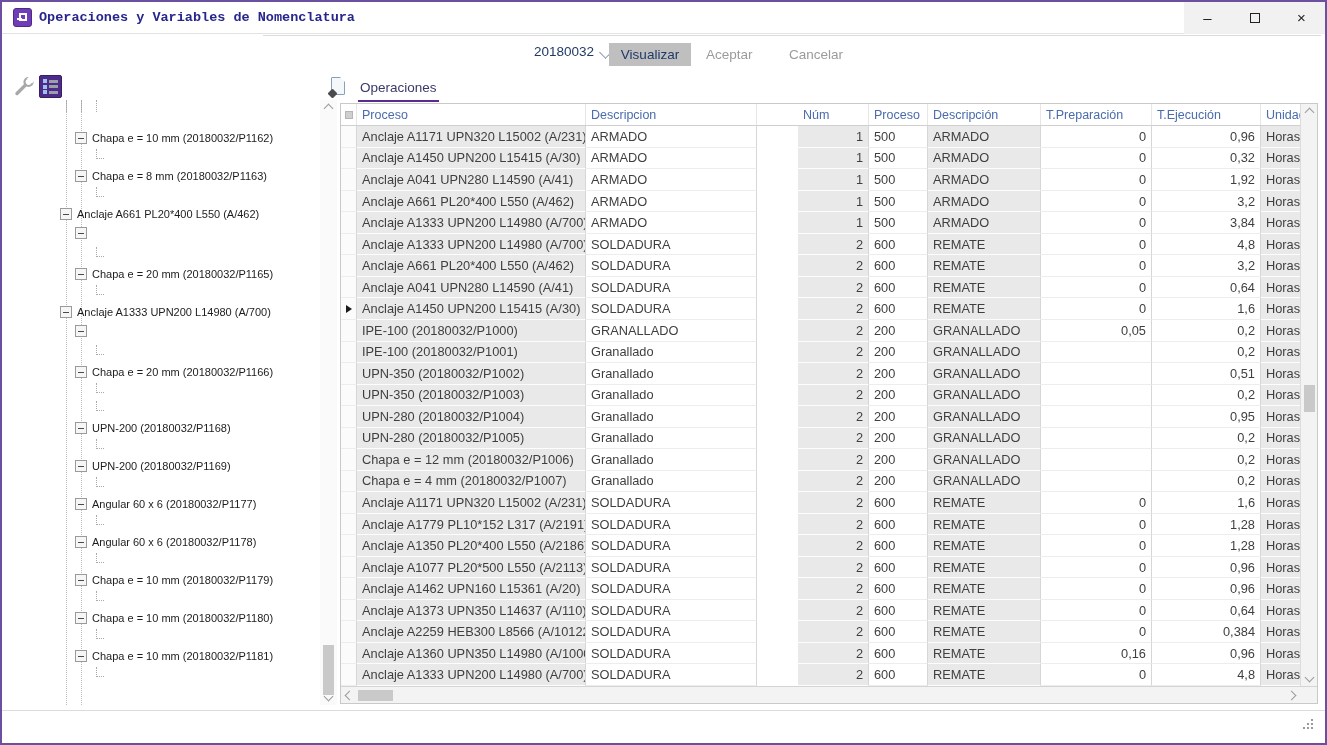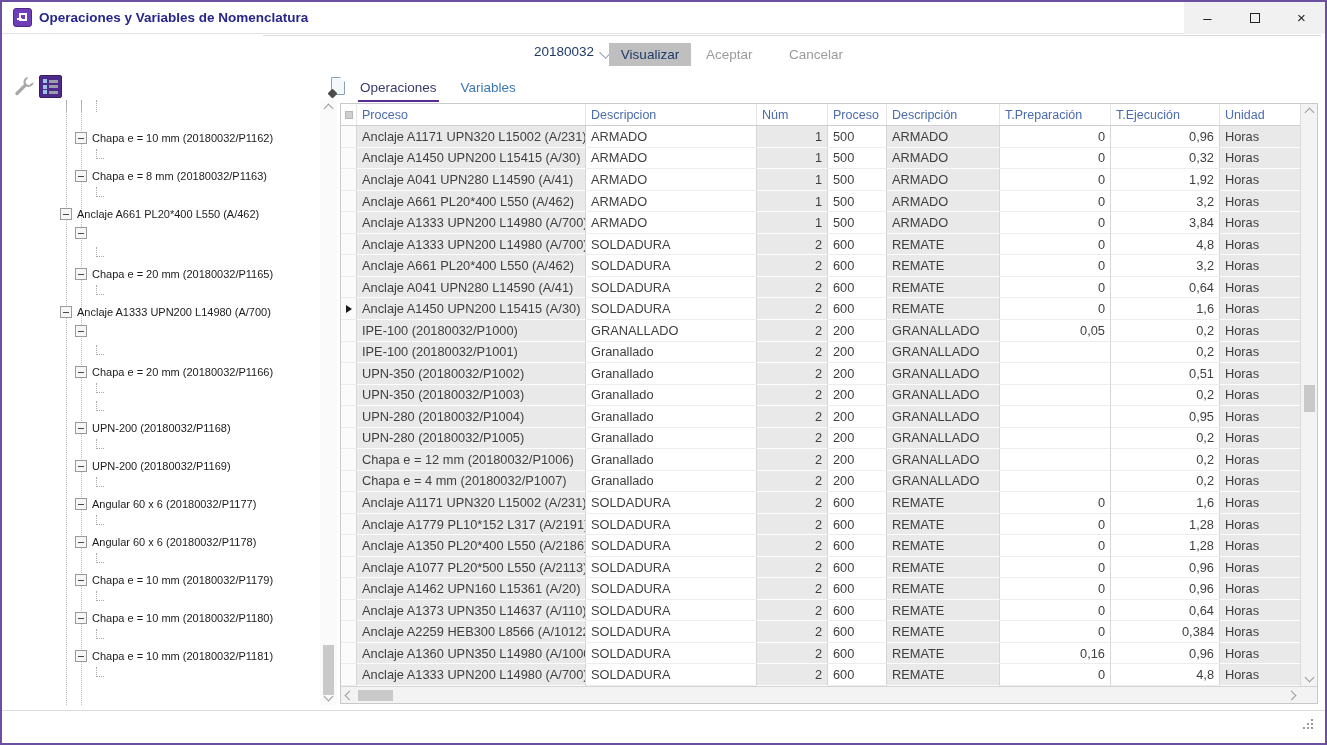--- a/index.html
+++ b/index.html
@@ -7,21 +7,21 @@
   .window{
     position:relative;width:1327px;height:745px;background:#fff;
     border:2px solid #6b4fa1;overflow:hidden;
     font-family:"Liberation Sans",sans-serif;color:#333;
   }
   
   .titlebar{position:absolute;left:0;top:0;right:0;height:32px;display:flex;align-items:center;border-bottom:1px solid #e3e3e3;background:#fff;}
   .title-icon{width:19px;height:19px;margin-left:11px;background:#6f3db8;border:1px solid #4d2a85;border-radius:3px;position:relative;flex:0 0 auto;}
   .title-icon .inner{position:absolute;left:5px;top:4px;width:8px;height:8px;border:2px solid #fff;background:#6f3db8;}
   .title-icon .inner2{position:absolute;left:3px;top:9px;width:5px;height:2px;background:#fff;}
-  .title-text{margin-left:7px;font-size:13.5px;font-weight:bold;color:#26268c;}
+  .title-text{margin-left:7px;font-size:13.5px;font-weight:bold;color:#26268c;font-family:Liberation Mono, monospace;}
   .win-controls{margin-left:auto;height:32px;display:flex;background:#f1f1f1;}
   .ctrl-btn{width:47px;height:32px;display:flex;align-items:center;justify-content:center;font-size:15px;color:#222;cursor:default;}
   .ctrl-btn .sq{width:10px;height:10px;border:1.4px solid #222;display:inline-block;}
   
   .toolbar{position:absolute;left:0;top:33px;right:0;height:35px;background:#fff;}
   .tb-line{position:absolute;top:33px;left:261px;right:4px;height:1px;background:#dbdbdb;}
   .project-select{position:absolute;left:500px;top:6px;width:92px;text-align:right;font-size:13.5px;color:#1f3a68;line-height:22px;}
   .dd-chev{position:absolute;left:599px;top:13px;width:9px;height:9px;border-right:1.6px solid #8a97ad;border-bottom:1.6px solid #8a97ad;transform:rotate(45deg);}
   .btn-visualizar{position:absolute;left:607px;top:8px;width:82px;height:23px;background:#bfbfbf;color:#1f3a68;font-size:13.5px;text-align:center;line-height:23px;}
   .btn-aceptar{position:absolute;left:704px;top:8px;font-size:13.5px;color:#9b9b9b;line-height:23px;}
@@ -53,39 +53,39 @@
   .chev{width:7px;height:7px;border-right:1.6px solid #9b9b9b;border-bottom:1.6px solid #9b9b9b;display:inline-block;}
   .chev.up{transform:rotate(-135deg);} .chev.down{transform:rotate(45deg);}
   .chev.left{transform:rotate(135deg);} .chev.right{transform:rotate(-45deg);}
   .sb-arrow{position:absolute;left:0;width:17px;height:17px;display:flex;align-items:center;justify-content:center;}
   .tree-scroll .thumb{position:absolute;left:3px;top:545px;width:11px;height:50px;background:#c9c9c9;}
   
   .doc-btn{position:absolute;left:327px;top:75px;width:20px;height:22px;}
   .doc-page{position:absolute;left:2px;top:0;width:14px;height:18px;background:#f4f8fb;border:1px solid #8aa0b8;border-radius:1px;}
   .doc-fold{position:absolute;right:-1px;top:-1px;width:0;height:0;border-left:5px solid transparent;border-top:5px solid #fff;}
   .doc-gear{position:absolute;left:0px;top:13px;width:7px;height:7px;background:#4c4c4c;border-radius:50%;box-shadow:0 -3px 0 -2px #4c4c4c,0 3px 0 -2px #4c4c4c,-3px 0 0 -2px #4c4c4c,3px 0 0 -2px #4c4c4c;}
-  .tabs{position:absolute;left:356px;top:76px;height:24px;display:flex;font-size:13.5px;}
+  .tabs{position:absolute;left:356px;top:76px;height:24px;display:flex;font-size:13.5px;flex-direction:column;}
   .tab{padding:2px 2px 5px 2px;margin-right:20px;}
   .tab.active{color:#39396b;border-bottom:2px solid #5b2c8f;}
   .tab.inactive{color:#3a76b5;}
   
   .grid{position:absolute;left:338px;top:101px;width:978px;height:601px;border:1px solid #c9c9c9;background:#fff;display:flex;flex-direction:column;}
   .grid-top{flex:1;display:flex;min-height:0;}
   .grid-main{width:959px;display:flex;flex-direction:column;}
   .g-header{height:22px;display:flex;border-bottom:1px solid #cfcfcf;background:#fff;}
   .h-cell{font-size:12.5px;color:#4a6bac;display:flex;align-items:center;padding:0 5px;border-right:1px solid #e6e6e6;overflow:hidden;white-space:nowrap;}
   .sel-square{width:8px;height:8px;background:#cfcfcf;border:1px solid #b5b5b5;margin:auto;}
   .g-body{flex:1;display:flex;flex-direction:column;min-height:0;justify-content:flex-end;}
   .g-row{flex:1;display:flex;min-height:0;}
   .cell{font-size:12.8px;color:#3f3f3f;display:flex;align-items:center;padding:0 5px;border-right:1px solid #d6d6d6;overflow:hidden;white-space:nowrap;}
   .bg-g{background:#e9e9e9;border-bottom:1px solid #fdfdfd;}
   .bg-w{background:#ffffff;border-bottom:1px solid #ededed;}
   .bg-s{background:#fbfbfb;border-bottom:1px solid #ededed;}
   .al-r{justify-content:flex-end;}
-  .w0{width:16px;padding:0;} .w1{width:229px;} .w2{width:171px;} .w3{width:71px;}
+  .w0{width:16px;padding:0;} .w1{width:229px;} .w2{width:171px;} .w3{width:71px;margin-left:41px;}
   .w4{width:59px;} .w5{width:113px;} .w6{width:111px;} .w7{width:109px;} .w8{flex:1;border-right:none;}
   .row-marker{width:0;height:0;border-top:4px solid transparent;border-bottom:4px solid transparent;border-left:6px solid #1a1a1a;margin:auto;}
   
   .vscroll{width:17px;background:#f3f3f3;border-left:1px solid #dcdcdc;position:relative;}
   .vscroll .thumb{position:absolute;left:3px;top:281px;width:11px;height:27px;background:#c9c9c9;}
   
   .hscroll{height:17px;border-top:1px solid #d4d4d4;background:#f3f3f3;display:flex;align-items:center;position:relative;}
   .hs-arrow{width:17px;height:17px;display:flex;align-items:center;justify-content:center;flex:0 0 auto;}
   .hscroll .thumb{width:35px;height:11px;background:#c9c9c9;flex:0 0 auto;}
   .hs-spacer{flex:1;}

